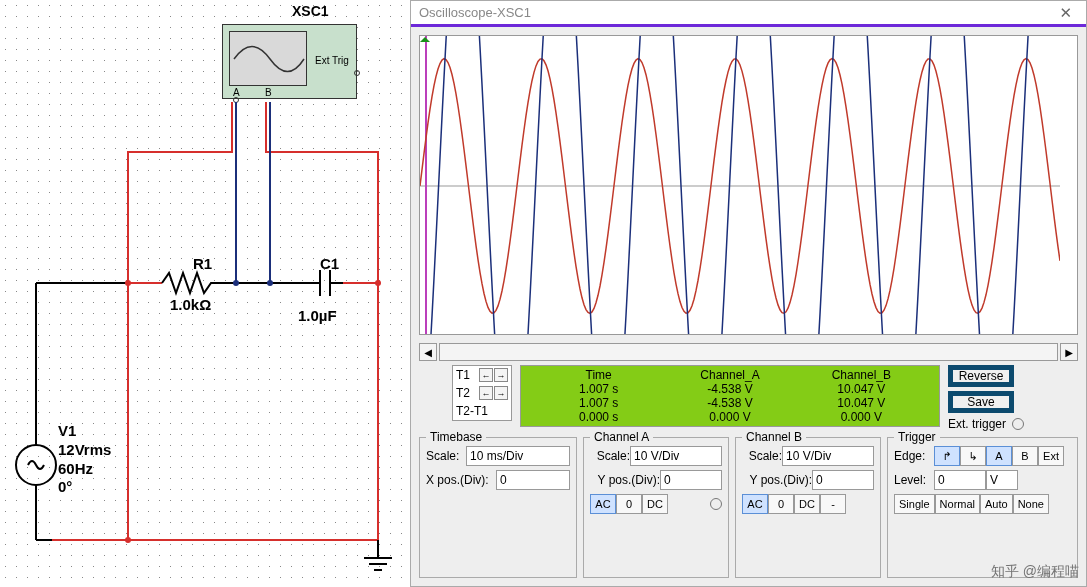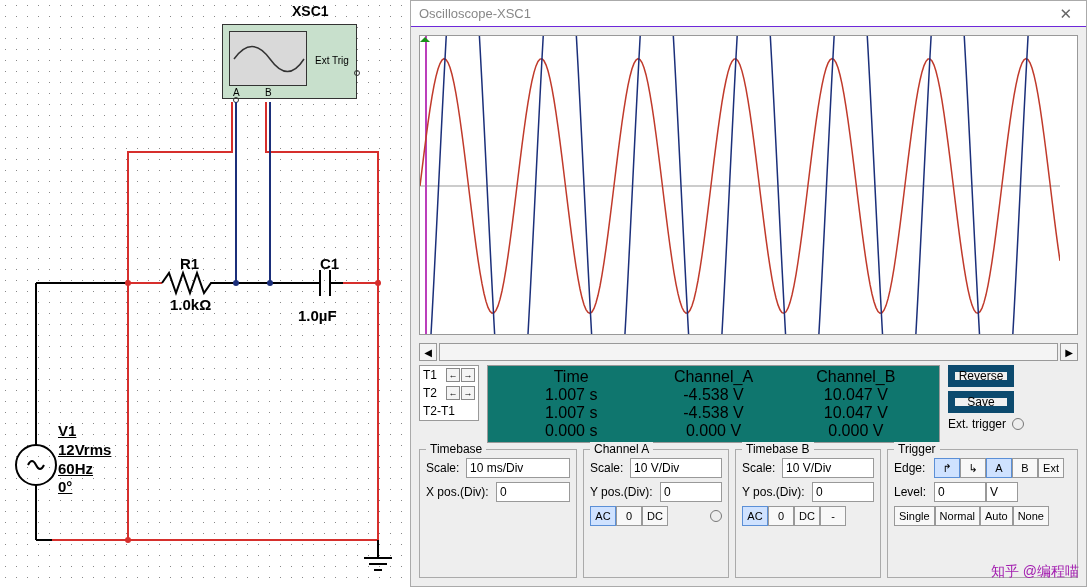--- a/index.html
+++ b/index.html
@@ -13,70 +13,70 @@
 .xsc1 { position: absolute; top: 24px; left: 222px; width: 135px; height: 75px;
   background: #c8e0cc; border: 1px solid #333; }
 .xsc1-screen { position: absolute; top: 6px; left: 6px; width: 78px; height: 55px;
   background: #d9d9d9; border: 1px solid #333; }
 .xsc1 .portlbl { position: absolute; font-size: 10px; }
 .xsc1 .portA { top: 62px; left: 10px; }
 .xsc1 .portB { top: 62px; left: 42px; }
 .xsc1 .exttrig { top: 30px; left: 92px; font-size: 10px; }
 .port-circ { position: absolute; width: 6px; height: 6px; border: 1px solid #333; border-radius: 50%; }
 
-.r1-label { position: absolute; top: 255px; left: 180px; font-size: 15px; font-weight: bold; }
+.r1-label { position: absolute; top: 255px; left: 193px; font-size: 15px; font-weight: bold; }
 .r1-val   { position: absolute; top: 296px; left: 170px; font-size: 15px; font-weight: bold; }
 .c1-label { position: absolute; top: 255px; left: 320px; font-size: 15px; font-weight: bold; }
 .c1-val   { position: absolute; top: 307px; left: 298px; font-size: 15px; font-weight: bold; }
-.v1-lbl   { position: absolute; top: 422px; left: 58px; font-size: 15px; font-weight: bold; line-height: 1.25; text-decoration: underline; }
+.v1-lbl   { position: absolute; top: 422px; left: 58px; font-size: 15px; font-weight: bold; line-height: 1.25; }
 
 
 .scope { flex: 1; border: 1px solid #aaa; background: #eee; display: flex; flex-direction: column; }
-.title-bar { height: 26px; background: #fff; border-bottom: 1px solid #6d28d9; display: flex;
+.title-bar { height: 26px; background: #fff; border-bottom: 3px solid #6d28d9; display: flex;
   align-items: center; padding: 0 8px; color: #888; font-size: 13px; }
 .title-bar .close { margin-left: auto; color: #666; font-size: 15px; cursor: pointer; padding: 0 6px; }
 .scope-display { margin: 8px; background: #fff; border: 1px solid #999; height: 300px; position: relative; overflow: hidden; }
 
 
 .hscroll { display:flex; margin: 0 8px 4px 8px; height: 18px; gap:2px; }
 .hscroll .arrow { width:18px; height:18px; border:1px solid #999; background:#f4f4f4; font-size:10px;
   display:flex; align-items:center; justify-content:center; }
 .hscroll .track { flex:1; border:1px solid #999; background:#f4f4f4; }
 
 
 .cursor-area { display: flex; gap: 8px; margin: 0 8px 6px 8px; align-items: flex-start; }
-.cursor-left { width: 60px; border: 1px solid #999; background:#fff; font-size: 12px; }
+.cursor-left { width: 60px; border: 1px solid #999; background:#fff; font-size: 12px; margin-left: 33px; }
 .cursor-left .row { display:flex; align-items:center; height:18px; padding:0 3px; }
 .cursor-left .btns { display:flex; gap:1px; margin-left:auto; }
 .tiny-btn { width:14px; height:14px; border:1px solid #888; background:#f4f4f4; font-size:9px;
   display:flex; align-items:center; justify-content:center; }
-.cursor-table { flex:1; border:1px solid #999; background:#0f766e; font-size:16px; padding:2px 12px; }
+.cursor-table { flex:1; border:1px solid #999; background:#84cc16; font-size:12px; padding:2px 12px; }
 .cursor-table .hdr, .cursor-table .r { display:flex; }
 .cursor-table .c { flex:1; text-align:center; }
 .cursor-right { width:130px; }
-.cursor-right .btn { border:7px solid #0c4a6e; background:#f0f0f0; font-size:12px; height:22px; width:66px;
+.cursor-right .btn { border:5px solid #0c4a6e; background:#f0f0f0; font-size:12px; height:22px; width:66px;
   display:flex; align-items:center; justify-content:center; margin-bottom:4px; }
 .ext-trig-row { font-size:12px; display:flex; align-items:center; gap:6px; margin-top:2px; }
 
 .panels { display:flex; gap:6px; margin: 0 8px 8px 8px; flex:1; }
 .panel { border:1px solid #aaa; background:#eee; padding:4px 6px; font-size:12px; position:relative; }
 .panel-title { position:absolute; top:-8px; left:6px; background:#eee; padding:0 4px; font-size:12px; }
 .panel .row { display:flex; align-items:center; gap:0; margin:4px 0; }
 .panel .row label { min-width:40px; }
 .input { border:1px solid #999; background:#fff; height:20px; padding:8px 3px; font-size:12px; display:inline-flex; align-items:center; min-width:0; }
 .sm-btn { border:1px solid #999; background:#f8f8f8; height:20px; min-width:26px; font-size:11px;
   display:inline-flex; align-items:center; justify-content:center; padding:0 4px; }
 .sm-btn.active { background:#cfe2ff; border-color:#5b8fd6; }
 .radio { width:12px; height:12px; border:1px solid #777; border-radius:50%; display:inline-block; }
 
 .tb { width:158px; }
-.ch { width:146px; }
+.ch { width:146px;text-align:right; }
 .trg { flex:1; }
 
-.watermark { position:absolute; right:8px; bottom:6px; font-size:14px; color:#a21caf; }
+.watermark { position:absolute; right:8px; bottom:6px; font-size:14px; color:#737373; }
 </style>
 </head>
 <body>
 
 <div class="schematic">
   <div class="xsc1-label">XSC1</div>
   <div class="xsc1">
     <div class="xsc1-screen">
       <svg width="78" height="55">
           <path d="M4 27 Q 22 2 40 27 T 74 27" fill="none" stroke="#333" stroke-width="1.5"></path>
@@ -251,21 +251,21 @@
         </div>
       <div class="row">
         <div class="sm-btn active">AC</div>
         <div class="sm-btn">0</div>
         <div class="sm-btn">DC</div>
         <span class="radio" style="margin-left:auto"></span>
       </div>
     </div>
 
     <div class="panel ch">
-      <div class="panel-title">Timebase B</div>
+      <div class="panel-title">Channel B</div>
       <div class="row">
           <label>Scale:</label>
         <div class="input" style="flex:1">10  V/Div</div>
         </div>
       <div class="row">
           <label style="min-width:70px">Y pos.(Div):</label>
         <div class="input" style="flex:1">0</div>
         </div>
       <div class="row">
         <div class="sm-btn active">AC</div>

